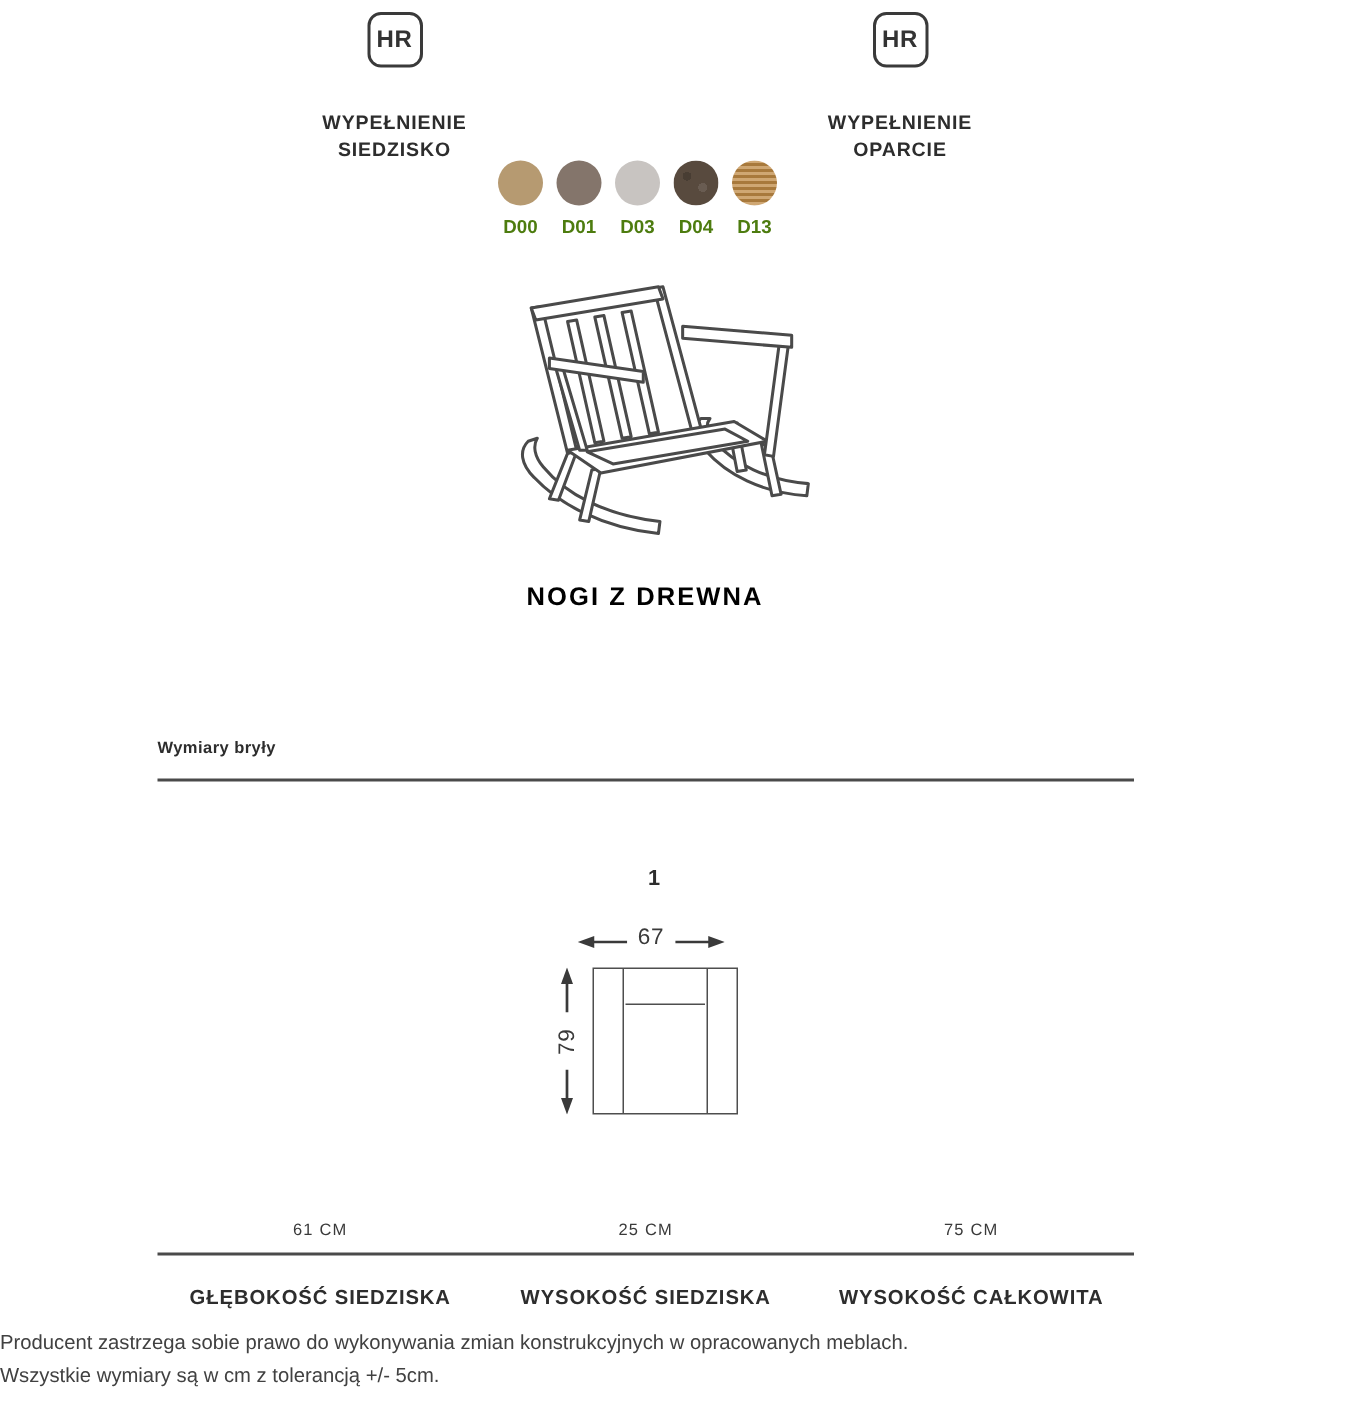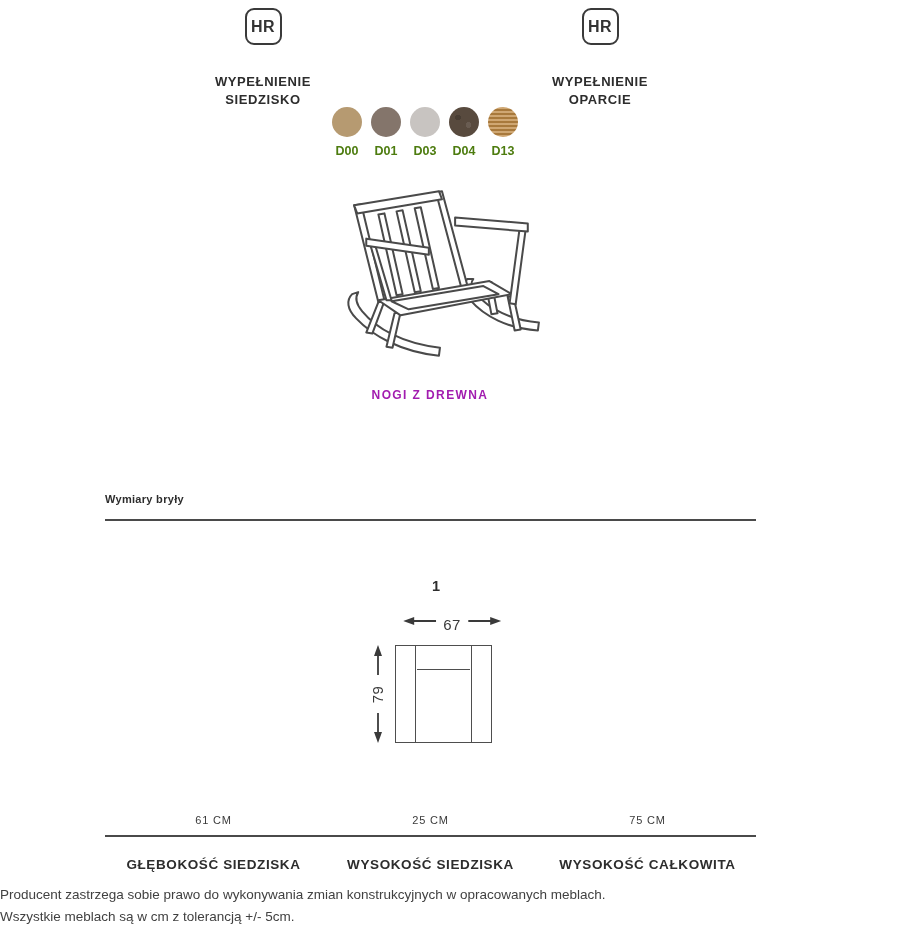--- a/index.html
+++ b/index.html
@@ -42,39 +42,39 @@
     background-image: radial-gradient(circle at 30% 35%, rgba(0,0,0,0.18) 0 3px, transparent 3px),
                       radial-gradient(circle at 65% 60%, rgba(255,255,255,0.10) 0 3px, transparent 3px);
   }
   .swatch-code { margin-top: 7px; font-weight: bold; font-size: 12.5px; color: #4d7c0f; }
 
   
   .chair-wrap { position: absolute; left: 338px; top: 181px; width: 212px; height: 194px; }
   .chair-wrap svg { width: 100%; height: 100%; }
   .legs-label {
     position: absolute; top: 388px; left: 430px; transform: translateX(-50%);
-    font-weight: bold; font-size: 12px; letter-spacing: 1.4px; color: #a21caf; white-space: nowrap;
+    font-weight: bold; font-size: 17px; letter-spacing: 1.4px; color: #000000; white-space: nowrap;
   }
 
   
   .section-title {
     position: absolute; left: 105px; top: 493px;
     font-weight: bold; font-size: 11px; color: #2d2d2d; letter-spacing: 0.3px;
   }
   .section-rule {
     position: absolute; left: 105px; top: 519px; width: 651px; height: 2px; background: #4a4a4a;
   }
 
   .unit-number {
     position: absolute; left: 436px; top: 578px; transform: translateX(-50%);
     font-weight: bold; font-size: 14.5px; color: #2d2d2d;
   }
   .dim-h {
-    position: absolute; left: 452px; top: 616px; transform: translateX(-50%);
-    display: flex; align-items: flex-start; gap: 7px;
+    position: absolute; left: 434px; top: 616px; transform: translateX(-50%);
+    display: flex; align-items: flex-end; gap: 7px;
   }
   .dim-h .dim-value { font-size: 15px; color: #3a3a3a; letter-spacing: 0.5px; }
   .dim-v {
     position: absolute; left: 370px; top: 645px; height: 98px; width: 16px;
     display: flex; flex-direction: column; align-items: center; justify-content: space-between;
   }
   .dim-v .dim-value {
     font-size: 15px; color: #3a3a3a; transform: rotate(-90deg); letter-spacing: 0.5px;
   }
   .topview-box {
@@ -232,14 +232,14 @@
   <div class="rule"></div>
   <div class="labs">
     <div>GŁĘBOKOŚĆ SIEDZISKA</div>
     <div>WYSOKOŚĆ SIEDZISKA</div>
     <div>WYSOKOŚĆ CAŁKOWITA</div>
   </div>
 </div>
 
 <div class="footer">
   <div>Producent zastrzega sobie prawo do wykonywania zmian konstrukcyjnych w opracowanych meblach.</div>
-  <div>Wszystkie meblach są w cm z tolerancją +/- 5cm.</div>
+  <div>Wszystkie wymiary są w cm z tolerancją +/- 5cm.</div>
 </div>
 
 </body></html>

